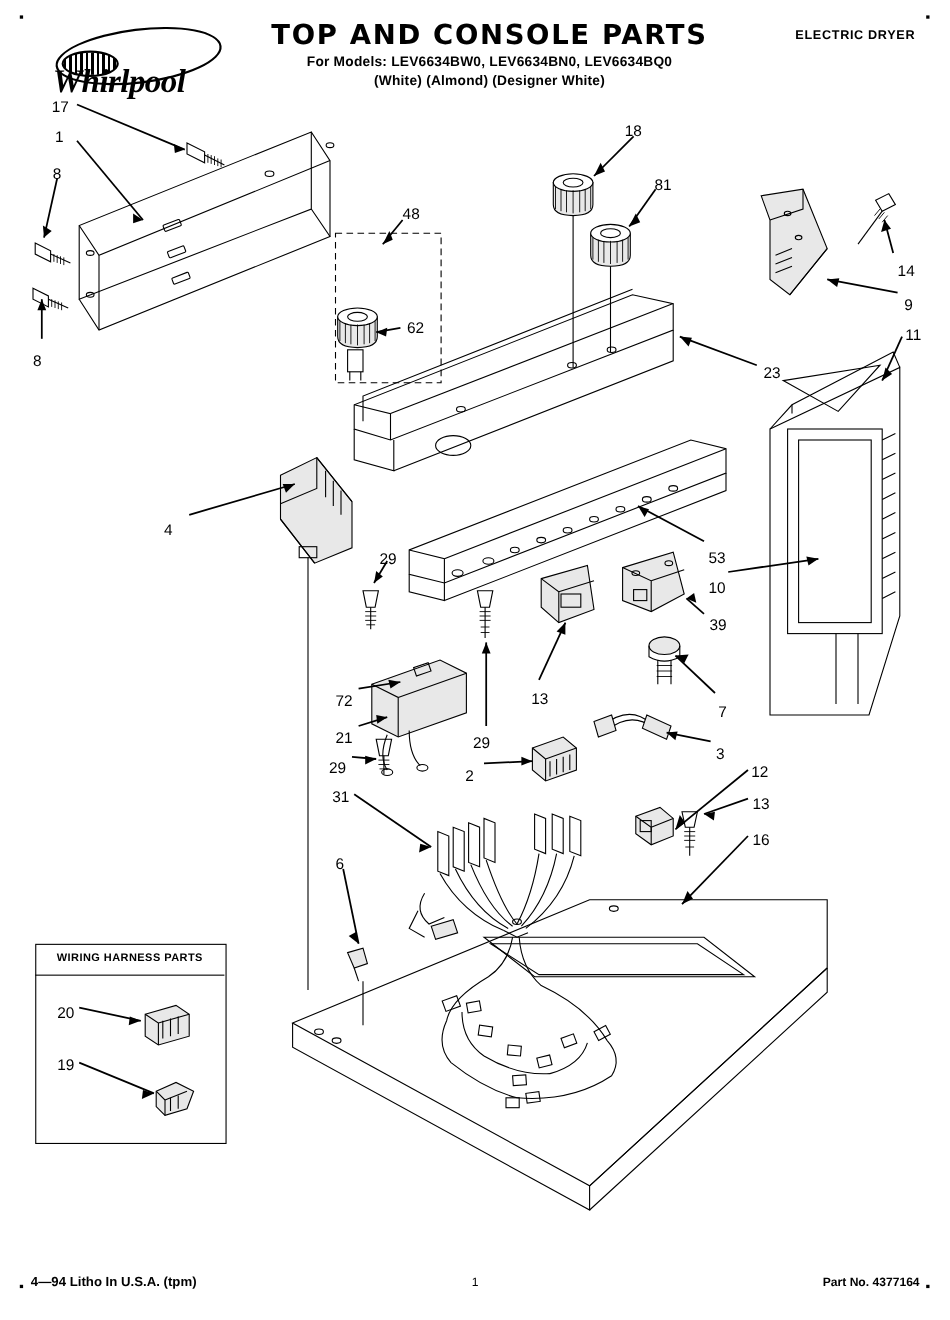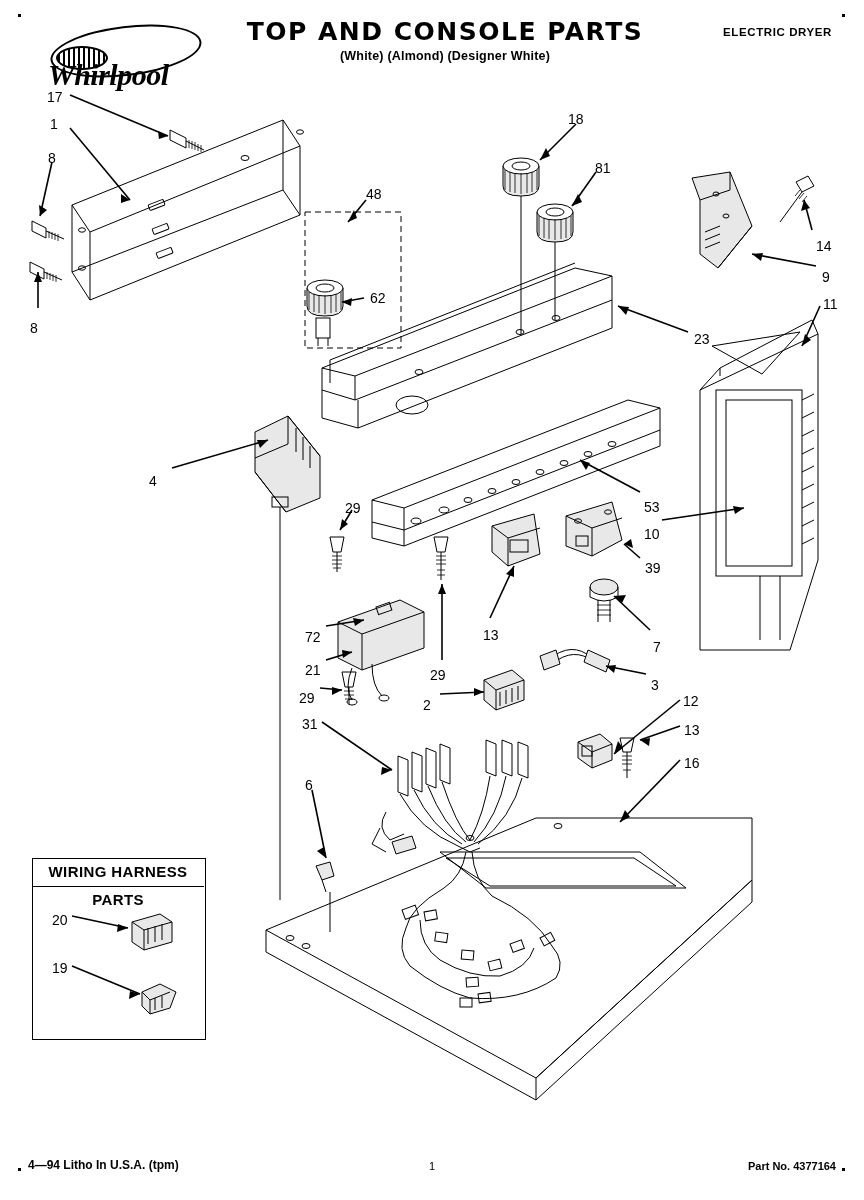--- a/index.html
+++ b/index.html
@@ -134,21 +134,21 @@
     border: 1.5px solid #000;
   }
   .harness-title {
     position: absolute;
     left: 32px;
     top: 858px;
     width: 172px;
     height: 28px;
     border-bottom: 1.5px solid #000;
     text-align: center;
-    font-size: 15px;
+    font-size: 10px;
     font-weight: bold;
     letter-spacing: 0.4px;
     line-height: 28px;
   }
   
   .callout {
     position: absolute;
     font-family: "Liberation Sans", sans-serif;
     font-size: 14px;
     font-weight: normal;
@@ -185,20 +185,21 @@
   <div class="brand">
     <div class="brand-oval"></div>
     <div class="brand-mark">
       <div class="brand-mark-inner"></div>
     </div>
     <div class="brand-name">Whirlpool</div>
   </div>
 
   <div class="title-block">
     <div class="main-title">TOP AND CONSOLE PARTS</div>
+    <div class="models-line">For Models: LEV6634BW0, LEV6634BN0, LEV6634BQ0</div>
     <div class="colors-line">(White)   (Almond) (Designer White)</div>
   </div>
 
   <div class="appliance-type">ELECTRIC DRYER</div>
 
   <svg class="art" viewBox="0 0 864 1200">
 
     <g>
       <path class="fillwhite" d="M72 272 L72 205 L283 120 L283 190 Z"></path>
       <path class="ln" d="M72 272 L90 300 L300 215 L283 190"></path>

